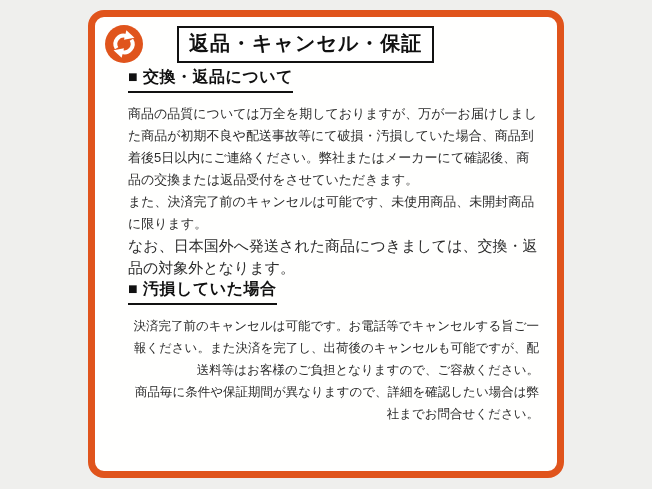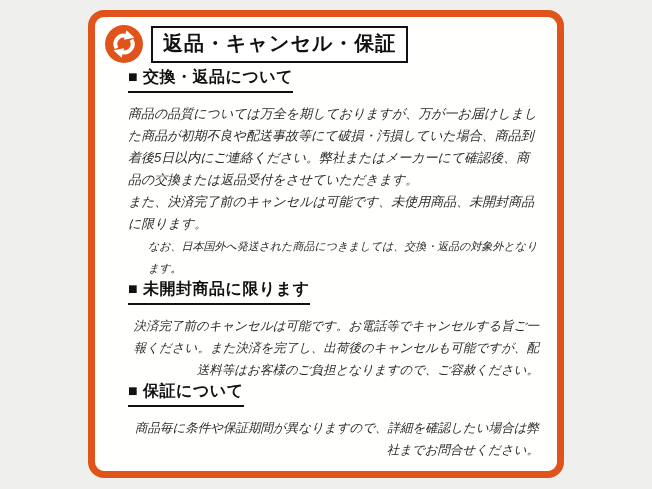--- a/index.html
+++ b/index.html
@@ -29,41 +29,42 @@
   .title-box {
     display: inline-block;
     border: 2px solid #111;
     background: #FFF;
     padding: 2px 10px 4px 10px;
     font-size: 20px;
     font-weight: bold;
     color: #111;
     letter-spacing: 1px;
     white-space: nowrap;
+    margin-left: 26px;
   }
   .sections {
     margin: 4px 18px 0 33px;
     width: 411px;
   }
   .heading {
     margin: 0 0 10px 0;
   }
   .heading .hline {
     display: inline-block;
     font-size: 16px;
     font-weight: bold;
     color: #111;
     border-bottom: 2px solid #111;
     padding-bottom: 3px;
     letter-spacing: 0.5px;
   }
-  p { margin: 0; color: #2B2B2B; font-style: italic; }
+  p { margin: 0; color: #2B2B2B; }
   .p13 { font-size: 13px;   line-height: 22px; }
   .p12 { font-size: 12.5px; line-height: 22px; text-align: right; }
-  .p11 { font-size: 11px; line-height: 22px; margin-left: 20px; }
+  .p11 { font-size: 15px; line-height: 22px; }
 </style>
 </head>
 <body>
 
 <div class="card">
 
   <div class="header-row">
     <span class="cycle-icon">
       <svg width="38" height="38" viewBox="0 0 40 40" aria-hidden="true">
         <circle cx="20" cy="20" r="20" fill="#E0541C"></circle>
@@ -86,26 +87,23 @@
       <div class="heading">
         <span class="hline">■ 交換・返品について</span>
       </div>
       <p class="p13">商品の品質については万全を期しておりますが、万が一お届けしました商品が初期不良や配送事故等にて破損・汚損していた場合、商品到着後5日以内にご連絡ください。弊社またはメーカーにて確認後、商品の交換または返品受付をさせていただきます。</p>
       <p class="p13">また、決済完了前のキャンセルは可能です、未使用商品、未開封商品に限ります。</p>
       <p class="p11">なお、日本国外へ発送された商品につきましては、交換・返品の対象外となります。</p>
     </section>
 
     <section>
       <div class="heading">
-        <span class="hline">■ 未開封商品に限ります</span>
+        <span class="hline">■ 汚損していた場合</span>
       </div>
       <p class="p12">決済完了前のキャンセルは可能です。お電話等でキャンセルする旨ご一報ください。また決済を完了し、出荷後のキャンセルも可能ですが、配送料等はお客様のご負担となりますので、ご容赦ください。</p>
     </section>
 
     <section>
-      <div class="heading">
-        <span class="hline">■ 保証について</span>
-      </div>
       <p class="p12">商品毎に条件や保証期間が異なりますので、詳細を確認したい場合は弊社までお問合せください。</p>
     </section>
 
   </div>
 </div>
 
 </body></html>

